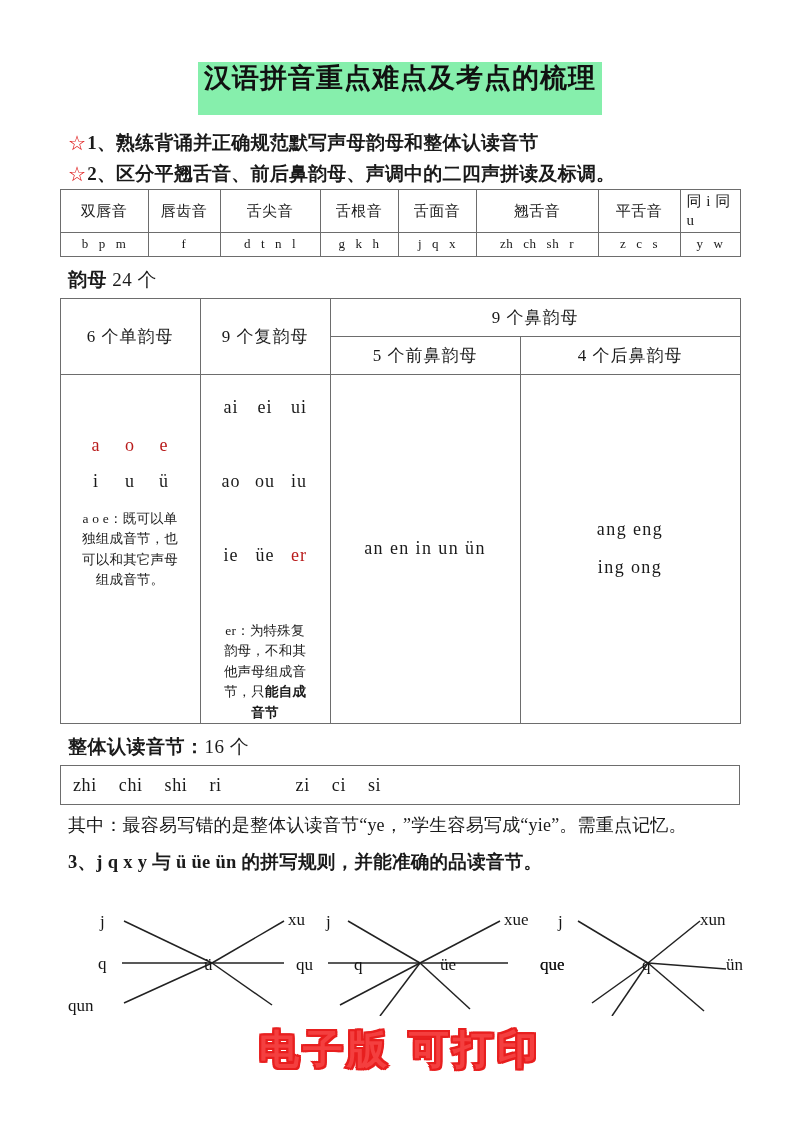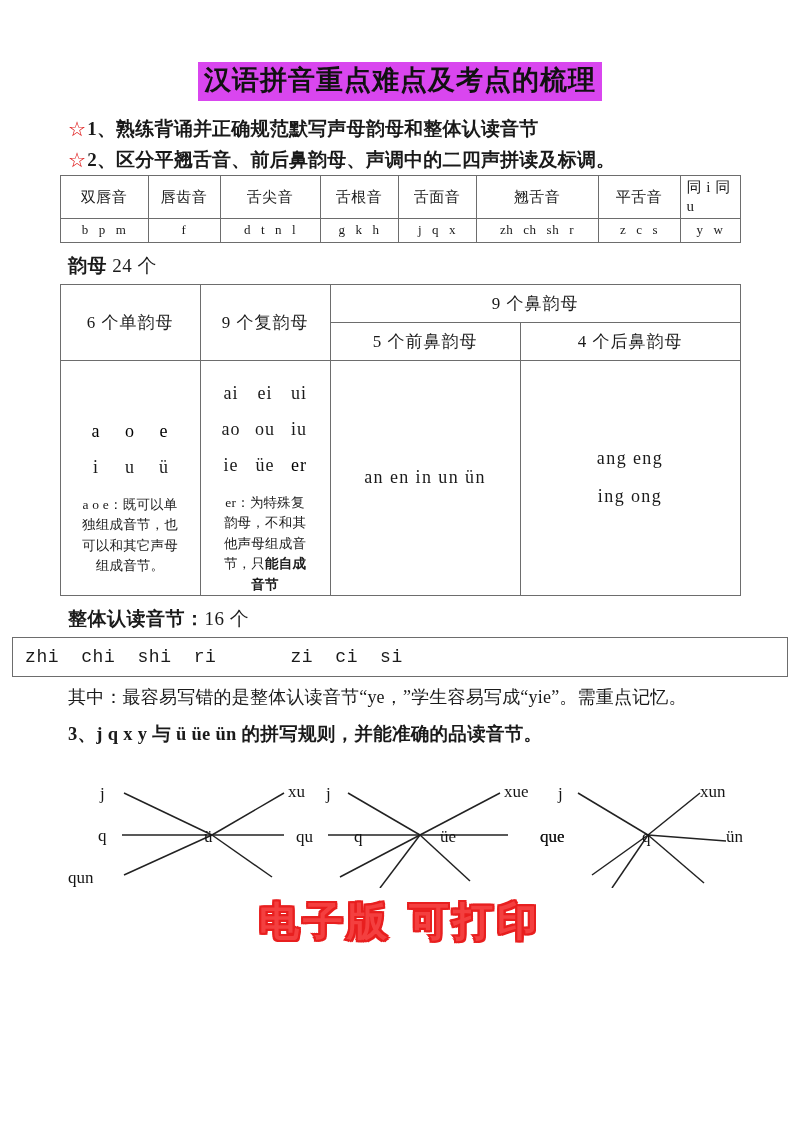--- a/index.html
+++ b/index.html
@@ -22,28 +22,28 @@
     padding: 0;
   }
 
   
   .title-wrap {
     text-align: center;
     margin-top: 62px;
   }
   .doc-title {
     display: inline-block;
-    background: #d946ef;
+    background: #86efac;
     color: #111111;
     font-size: 27px;
     font-weight: bold;
     letter-spacing: 1px;
     line-height: 1.25;
-    padding: 2px 6px 3px 6px;
-    font-family: Liberation Serif, serif;
+    padding: 2px 6px 17px 6px;
+    font-family: Liberation Mono, monospace;
   }
 
   
   .bullets {
     margin: 13px 0 0 0;
     padding: 0 16px 0 68px;
   }
   .bullet-line {
     font-size: 19px;
     line-height: 1.62;
@@ -135,44 +135,44 @@
     padding-top: 0;
   }
   .pin-row {
     font-size: 18px;
     line-height: 2.0;
     letter-spacing: 1px;
     font-family: "Liberation Serif", serif;
     text-align: center;
   }
   .pin-row span.sp { display: inline-block; min-width: 34px; }
-  .pin-red { color: #000000; }
+  .pin-red { color: #b91c1c; }
   .note {
     font-size: 13.5px;
     line-height: 1.52;
     margin-top: 10px;
     padding: 0 20px;
     text-align: center;
     letter-spacing: 0.2px;
   }
   .note .note-strong { font-weight: bold; }
   .nasal-line {
     font-size: 18px;
     letter-spacing: 1.4px;
     line-height: 2.1;
     text-align: center;
     font-family: "Liberation Serif", serif;
   }
 
   
   .tbl-syll {
-    width: 776px;
+    width: 680px;
     margin: 0 auto;
     border: 1px solid #6d6d6d;
-    font-family: Liberation Mono, monospace;
+    font-family: Liberation Serif, serif;
   }
   .syll-row {
     display: flex;
     align-items: center;
     height: 38px;
     font-size: 18px;
     letter-spacing: 0.6px;
     padding-left: 12px;
   }
   .syll-row .g { display: flex; }
@@ -317,21 +317,21 @@
             <span class="sp">a</span><span class="sp">o</span><span class="sp">e</span>
           </div>
           <div class="pin-row">
             <span class="sp">i</span><span class="sp">u</span><span class="sp">ü</span>
           </div>
           <div class="note">a o e：既可以单独组成音节，也可以和其它声母组成音节。</div>
         </div>
       </td>
 
       <td class="body-cell">
-        <div class="cell-inner" style="padding-top:14px;">
+        <div class="cell-inner" style="padding-top:14px;gap:38px;">
           <div class="pin-row">
             <span class="sp">ai</span><span class="sp">ei</span><span class="sp">ui</span>
           </div>
           <div class="pin-row">
             <span class="sp">ao</span><span class="sp">ou</span><span class="sp">iu</span>
           </div>
           <div class="pin-row">
             <span class="sp">ie</span><span class="sp">üe</span><span class="sp pin-red">er</span>
           </div>
           <div class="note"><span>er：为特殊复韵母，不和其他声</span><span>母组成音节，只</span><span class="note-strong">能自成音节</span></div>

